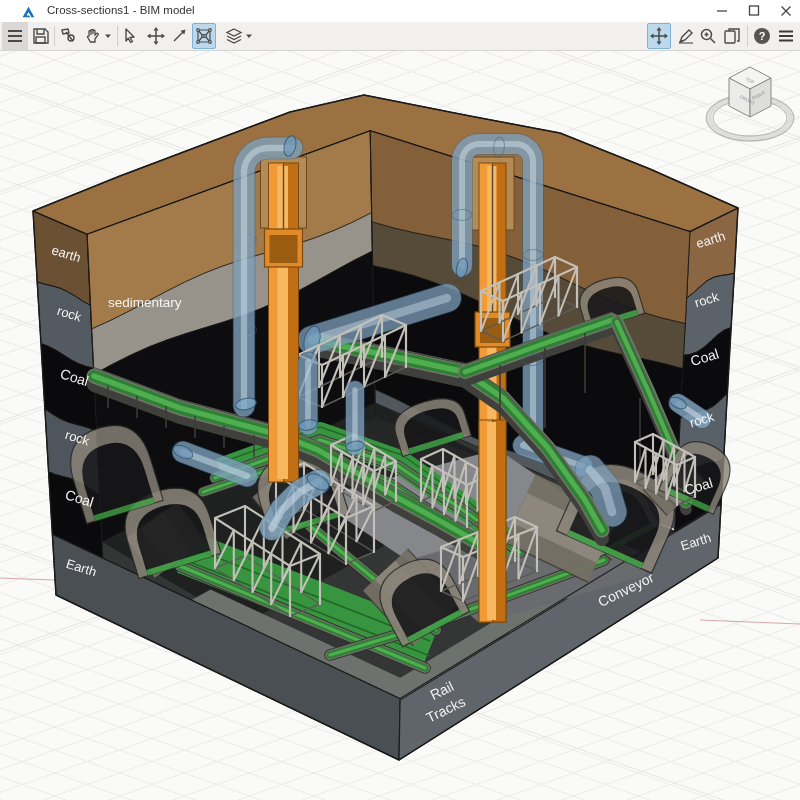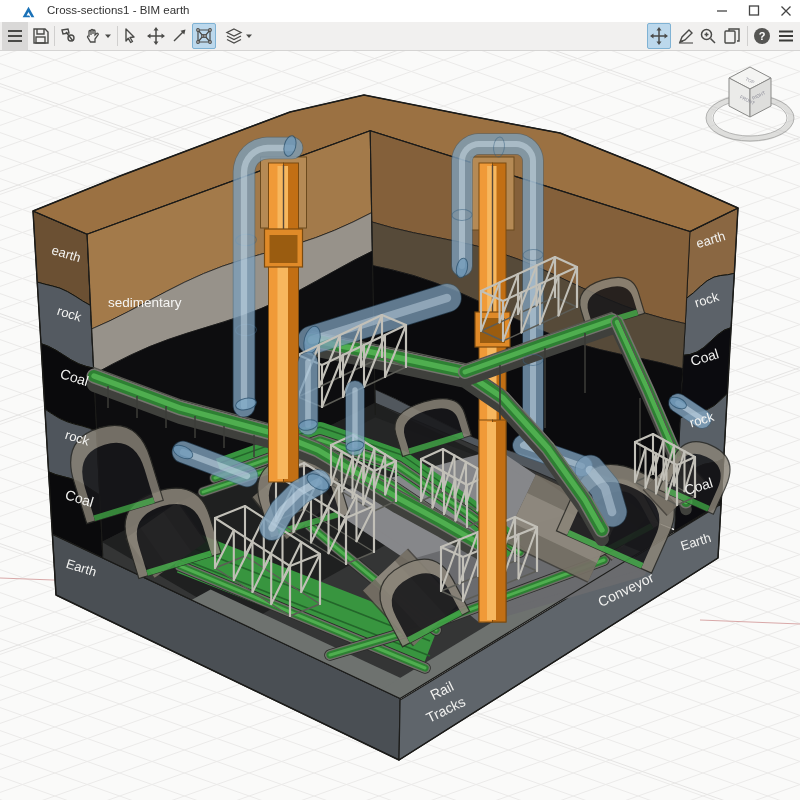--- a/index.html
+++ b/index.html
@@ -646,21 +646,21 @@
       <text x="108" y="307" font-size="13.5" fill="#f5f5f3" text-anchor="start" font-family="Liberation Sans, sans-serif">sedimentary</text>
       <text x="628" y="594" font-size="14" fill="#f2f2f0" text-anchor="middle" font-family="Liberation Sans, sans-serif" transform="rotate(-26 628 594)">Conveyor</text>
       <text x="444" y="695" font-size="14" fill="#f2f2f0" text-anchor="middle" font-family="Liberation Sans, sans-serif" transform="rotate(-26 444 695)">Rail</text>
       <text x="448" y="714" font-size="14" fill="#f2f2f0" text-anchor="middle" font-family="Liberation Sans, sans-serif" transform="rotate(-26 448 714)">Tracks</text>
     </g>
   </svg>
 <div id="titlebar">
  <svg width="13" height="12" viewBox="0 0 20 18" style="position:absolute;left:22px;top:6px">
       <path d="M1 17L10 1l9 16h-4.5L10 9l-3 5.5h4l1.8 2.5z" fill="#1a72b8"></path>
     </svg>
- <div id="title">Cross-sections1 - BIM earth</div>
+ <div id="title">Cross-sections1 - BIM model</div>
  <svg class="wb" style="left:715px" width="14" height="22">
       <path d="M2 11h10" stroke="#444" stroke-width="1.3"></path>
     </svg>
  <svg class="wb" style="left:747px" width="14" height="22">
       <rect x="2.5" y="6" width="9" height="9" fill="none" stroke="#444" stroke-width="1.3"></rect>
     </svg>
  <svg class="wb" style="left:779px" width="14" height="22">
       <path d="M2.5 6.5l9 9M11.5 6.5l-9 9" stroke="#444" stroke-width="1.3"></path>
     </svg>
 </div>

